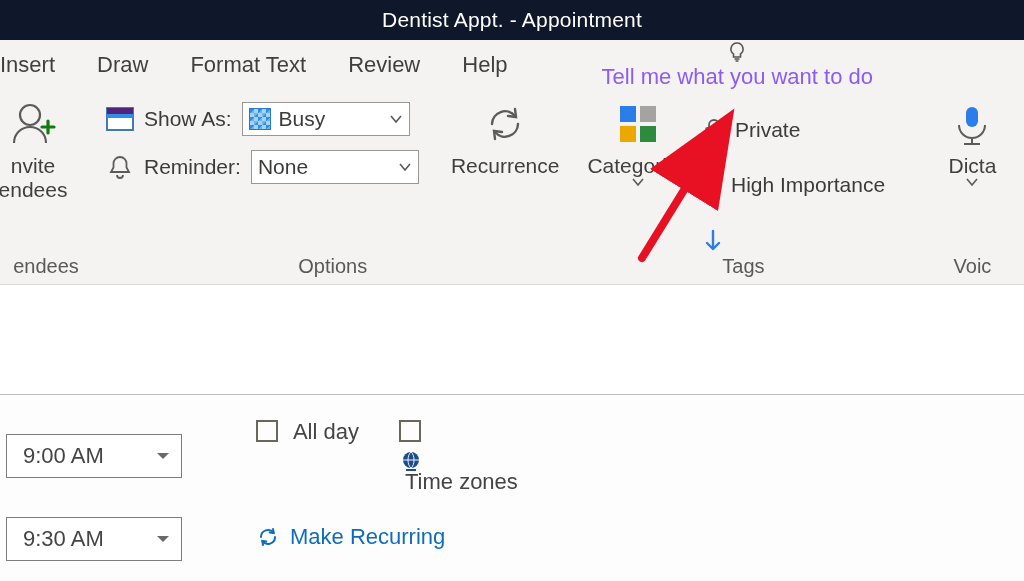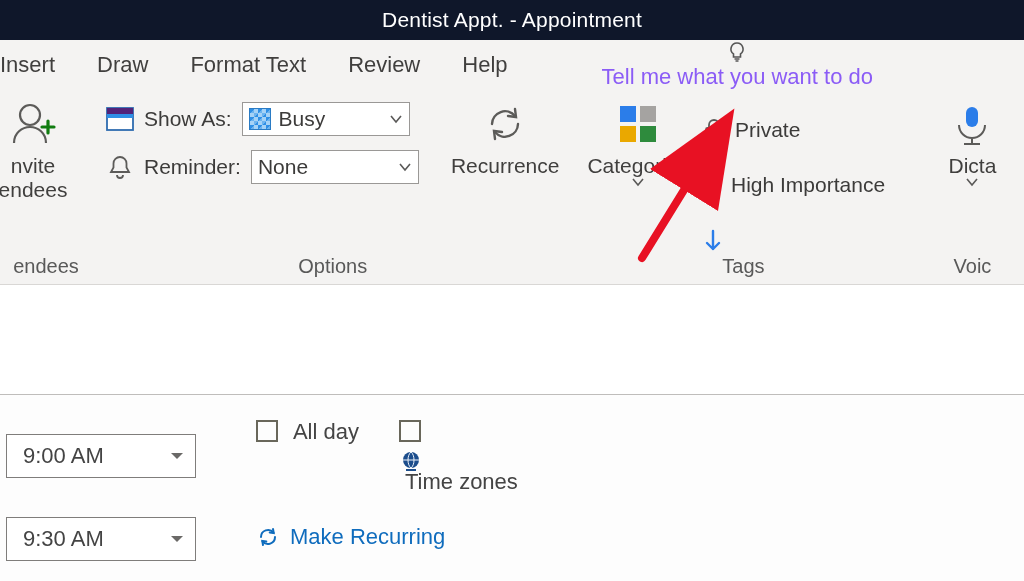--- a/index.html
+++ b/index.html
@@ -157,21 +157,21 @@
     align-items: center;
     font-size: 22px;
     color: #444;
   }
   .time-combo {
     height: 44px;
     border: 1px solid #7f7d7b;
     background: #fff;
     display: flex; align-items: center;
     padding: 0 10px 0 16px;
-    width: 190px;
+    width: 176px;
   }
   .time-combo .caret { margin-left: auto; color: #6a6967; }
 
   .row2 { display: flex; align-items: flex-start; gap: 40px; }
   .chk {
     width: 22px; height: 22px;
     border: 2px solid #69675b;
     display: inline-block;
     margin-right: 10px;
     position: relative; top: 3px;

